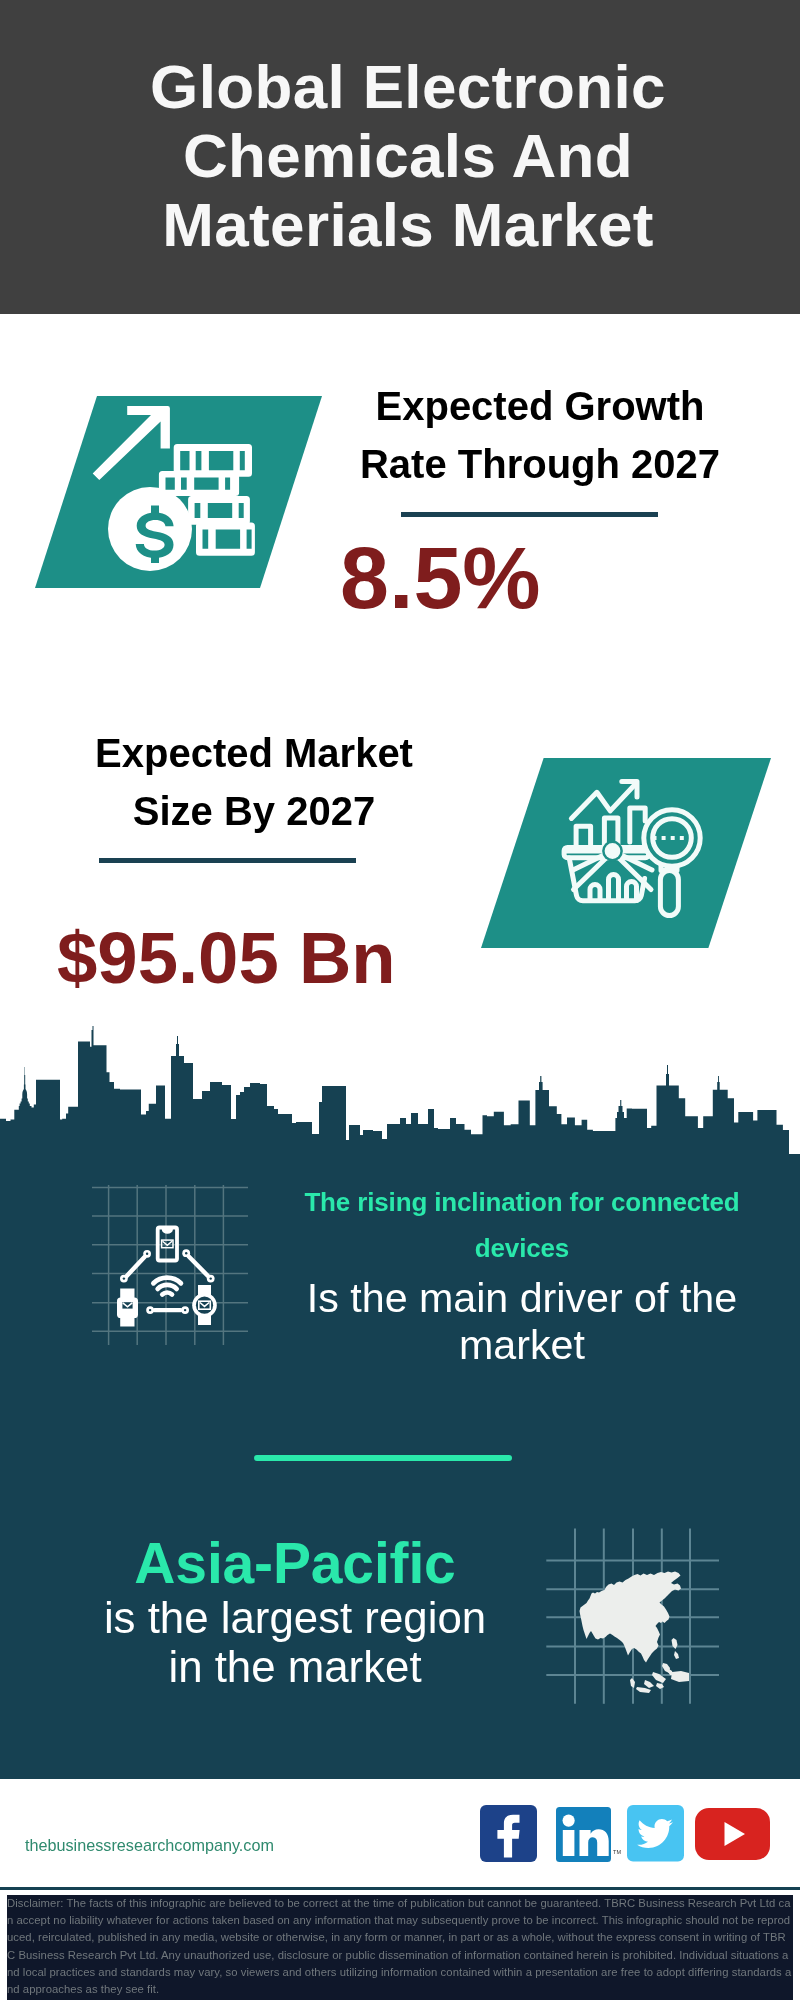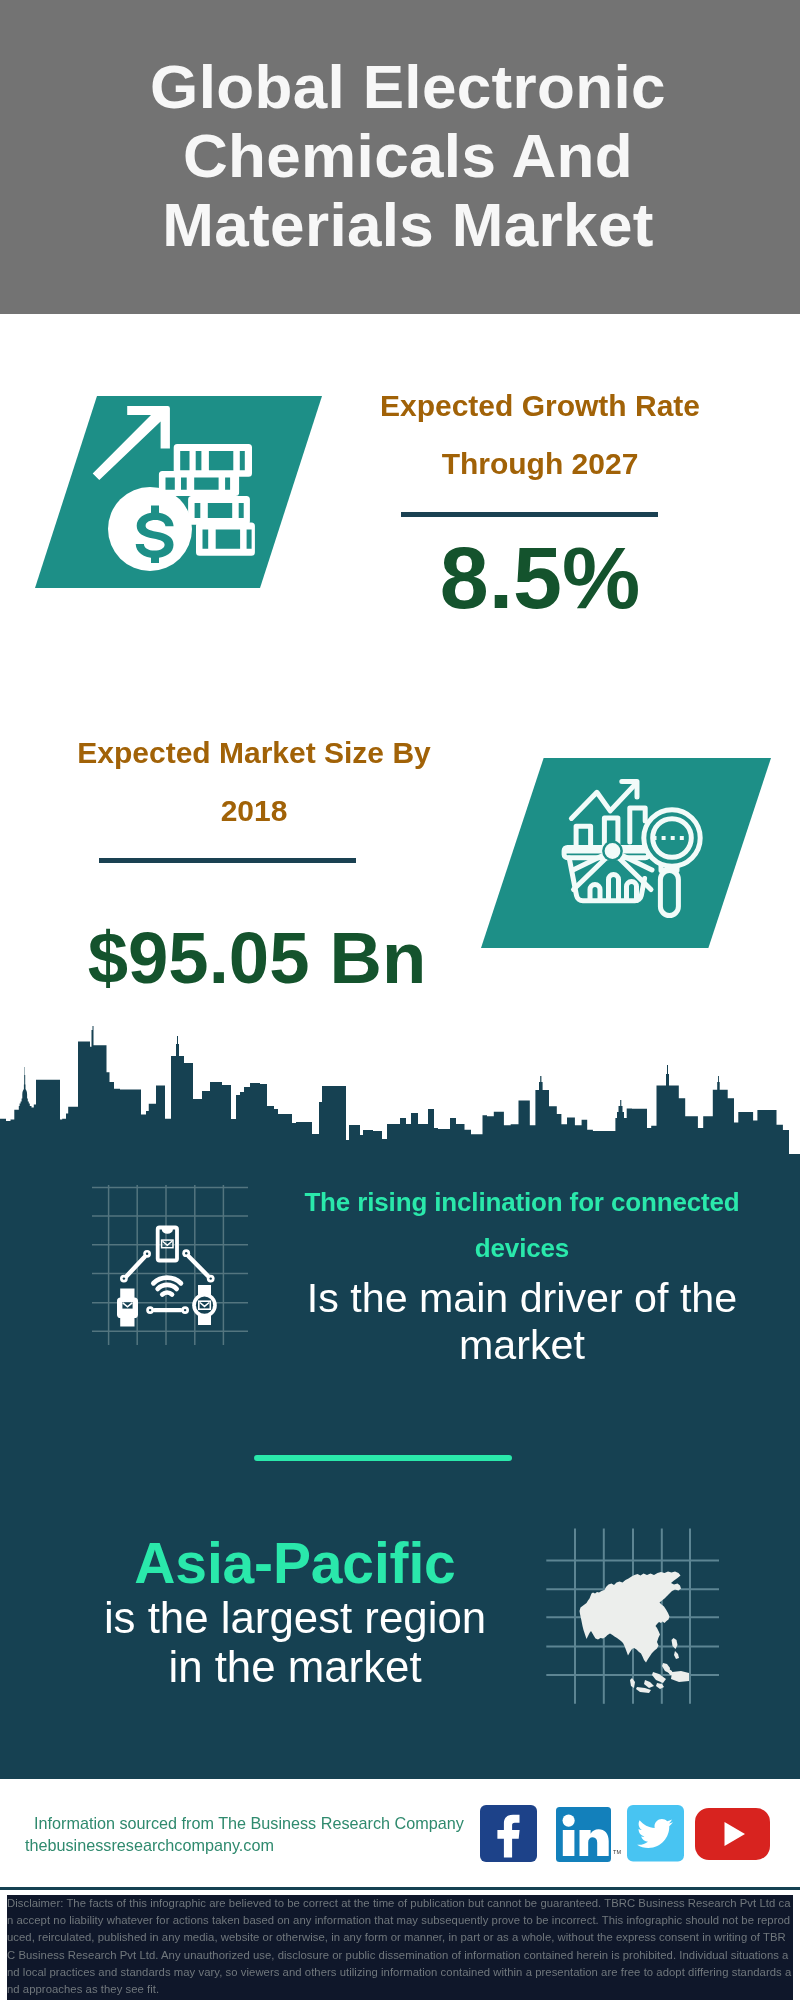--- a/index.html
+++ b/index.html
@@ -1,33 +1,33 @@
 <!DOCTYPE html>
 <html><head>
 <meta charset="utf-8">
 <style>
   html,body{margin:0;padding:0;}
   body{width:800px;height:2000px;overflow:hidden;background:#ffffff;
        font-family:"Liberation Sans",sans-serif;}
   .page{position:relative;width:800px;height:2000px;overflow:hidden;}
 
   
-  .header{position:absolute;left:0;top:0;width:800px;height:314px;background:#737373;}
+  .header{position:absolute;left:0;top:0;width:800px;height:314px;background:#404040;}
   .header .title{position:absolute;left:148px;top:52px;width:520px;text-align:center;
       color:#f7f7f7;font-size:62px;font-weight:bold;line-height:69px;letter-spacing:0.35px;}
 
   
   .para{position:absolute;background:#1d8f87;}
 
   
-  .stat-title{position:absolute;color:#a16207;font-size:30px;font-weight:bold;
+  .stat-title{position:absolute;color:#000000;font-size:40px;font-weight:bold;
       line-height:58px;text-align:center;}
   .stat-rule{position:absolute;height:5px;background:#1a4152;}
-  .stat-value{position:absolute;color:#14532d;font-size:88px;font-weight:bold;
-      text-align:center;line-height:90px;}
+  .stat-value{position:absolute;color:#7f1d1d;font-size:88px;font-weight:bold;
+      line-height:90px;}
 
   
   .darksec{position:absolute;left:0;top:1155px;width:800px;height:624px;background:#164152;}
   .skyline{position:absolute;left:0;top:1015px;width:800px;height:145px;}
   .drv-head{position:absolute;color:#2ae8ab;font-size:26px;font-weight:bold;
       line-height:45.6px;text-align:center;letter-spacing:-0.15px;}
   .drv-sub{position:absolute;color:#ffffff;font-size:41.2px;font-weight:normal;
       line-height:47px;text-align:center;}
   .sep{position:absolute;height:6px;background:#2ae8ab;border-radius:3px;}
 
@@ -79,21 +79,21 @@
 
   <div class="stat-title" style="left:340px;top:377px;width:400px;">
     <span>Expected Growth Rate Through 2027</span>
   </div>
   <div class="stat-rule" style="left:401px;top:512px;width:257px;"></div>
   <div class="stat-value" style="left:340px;top:533px;width:400px;">
     <span>8.5%</span>
   </div>
 
   <div class="stat-title" style="left:54px;top:724px;width:400px;">
-    <span>Expected Market Size By 2018</span>
+    <span>Expected Market Size By 2027</span>
   </div>
   <div class="stat-rule" style="left:99px;top:858px;width:257px;"></div>
   <div class="stat-value" style="left:57px;top:883px;width:400px;font-size:72.5px;line-height:78px;margin-top:36px;">
     <span>$95.05 Bn</span>
   </div>
 
   <div class="para" style="left:481px;top:758px;width:290px;height:190px;
               clip-path:polygon(21.6% 0,100% 0,78.4% 100%,0 100%);">
     <svg class="icon-market" viewBox="0 0 160 165" width="160" height="165" style="position:absolute;left:79px;top:12px;">
       <g fill="none" stroke="#f2fbf9" stroke-width="5" stroke-linecap="round" stroke-linejoin="round">
@@ -264,21 +264,20 @@
 
   <div class="drv-head" style="left:55px;top:1540px;width:480px;font-size:57px;line-height:47px;">
     <span>Asia-Pacific</span>
   </div>
   <div class="drv-sub" style="left:95px;top:1586px;width:400px;font-size:43.8px;line-height:48.8px;margin-top:8px;">
     <span>is the largest region in the market</span>
   </div>
 
   <div class="footer"></div>
 
-  <div class="foot-text" style="left:34px;top:1812px;">Information sourced from The Business Research Company</div>
   <div class="foot-text" style="left:25px;top:1834px;">thebusinessresearchcompany.com</div>
 
   <svg viewBox="0 0 57 57" width="57" height="57" style="position:absolute;left:480px;top:1805px;">
     <rect x="0" y="0" width="57" height="57" rx="6" fill="#1d4289"></rect>
     <path d="M23.9 52.5 V33.7 h-6.5 v-8.8 h6.5 v-6.6 c0 -5.4 3.3 -8.6 9.1 -8.6 h6.5 v8.1 h-4.6
              c-2.3 0 -2.8 0.9 -2.8 2.7 v4.4 h7.5 l-0.9 8.8 h-6.6 V52.5 Z" fill="#ffffff"></path>
   </svg>
   <svg viewBox="0 0 55 55" width="55" height="55" style="position:absolute;left:556px;top:1807px;">
     <rect x="0" y="0" width="55" height="55" rx="3.5" fill="#1380bb"></rect>
     <circle cx="12.6" cy="13.6" r="6.1" fill="#ffffff"></circle>

